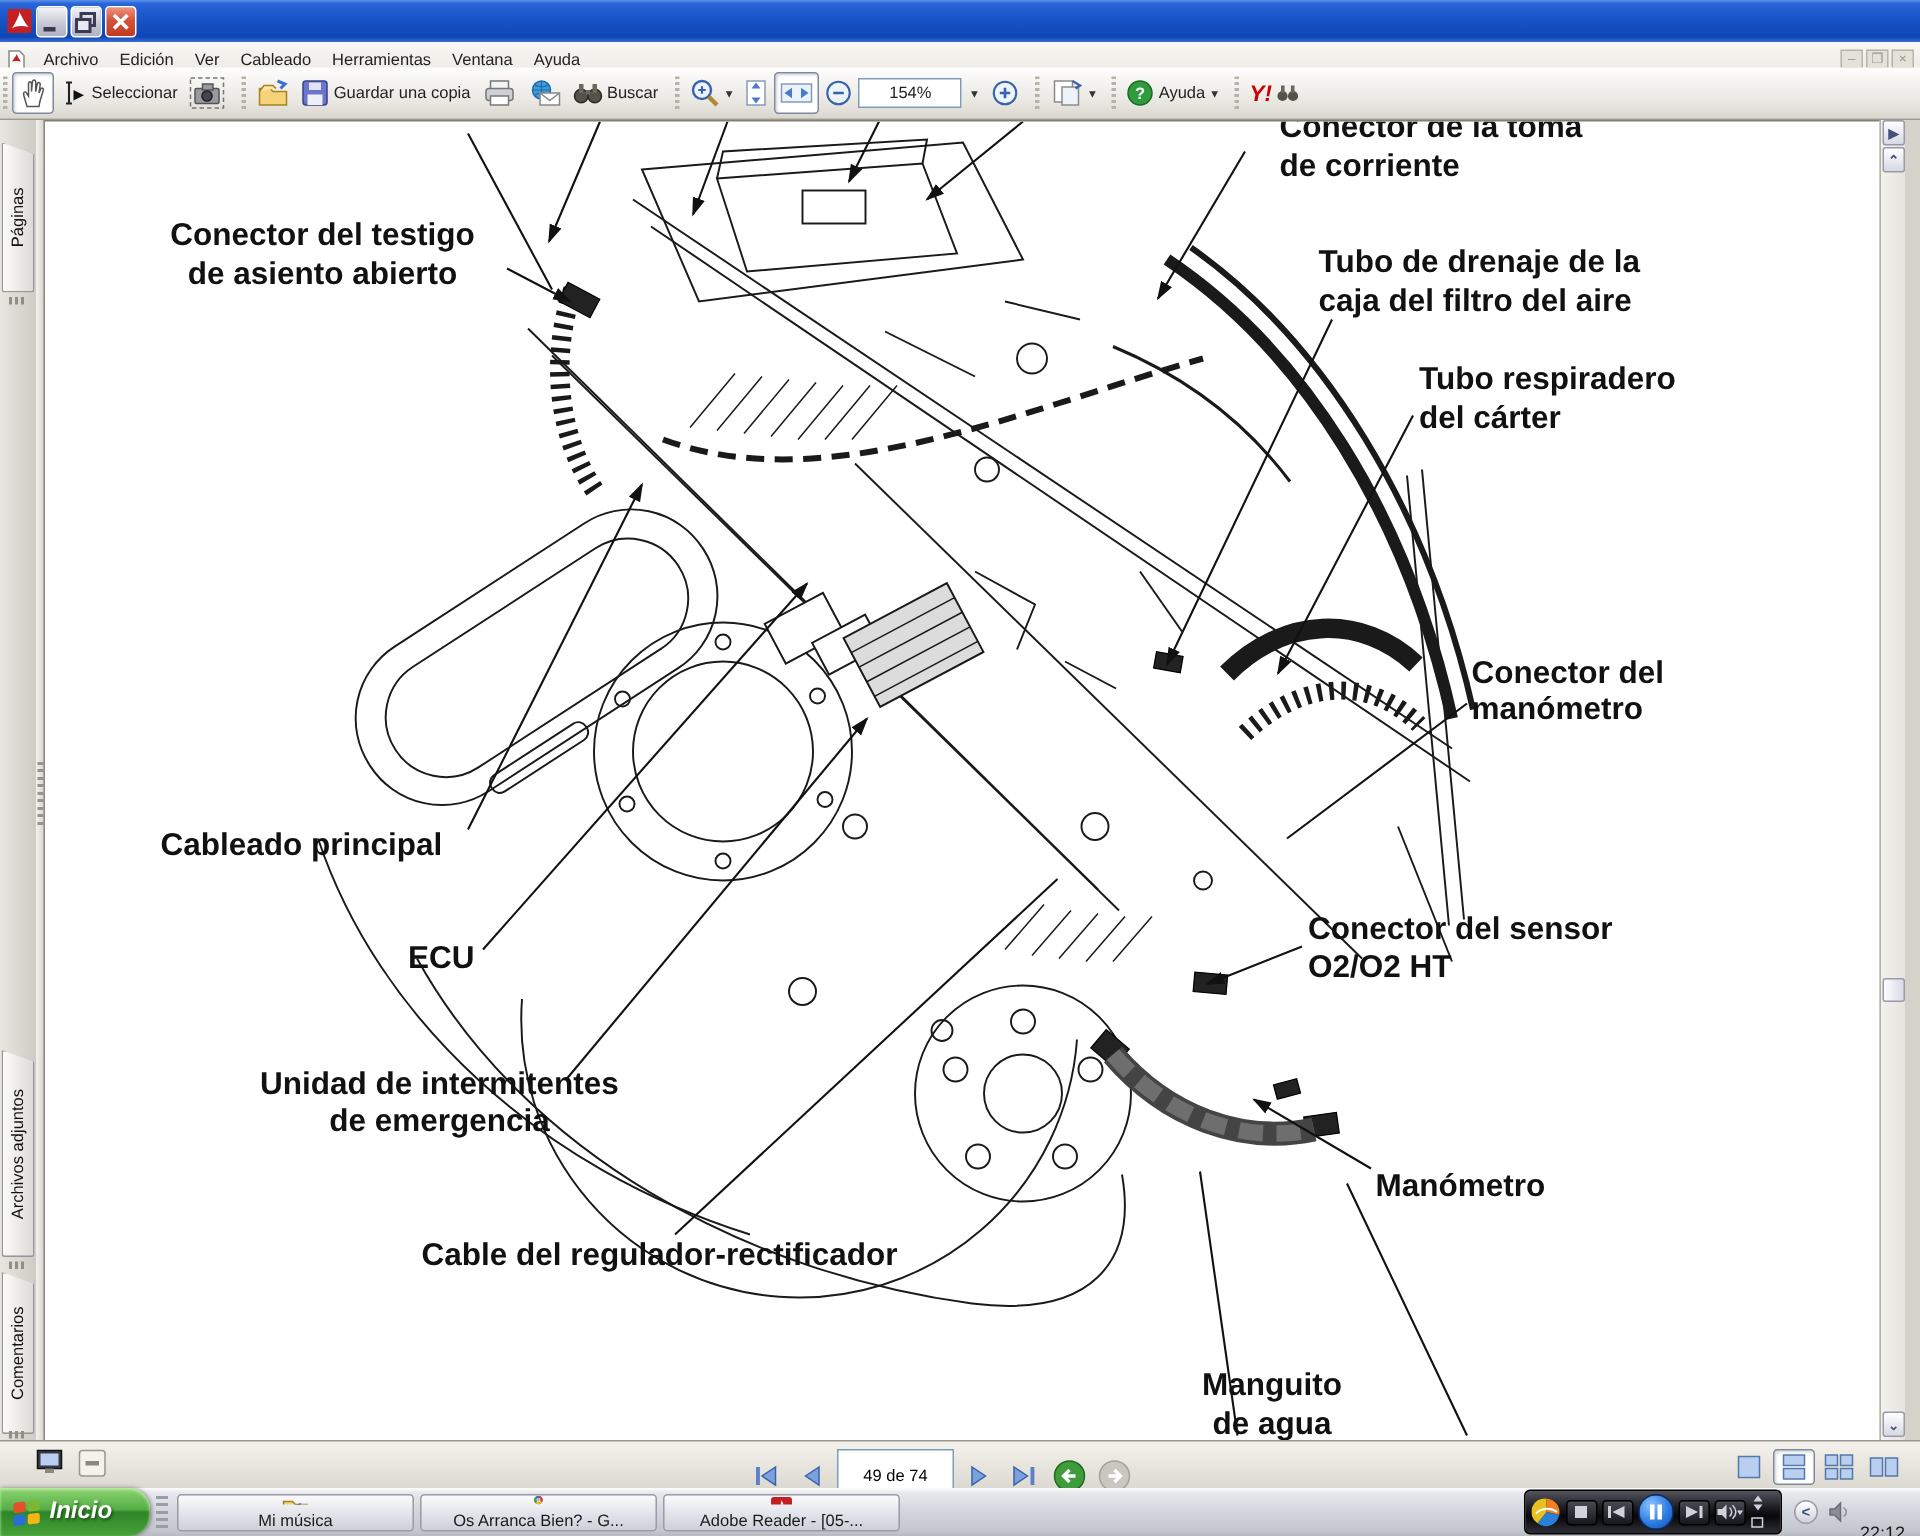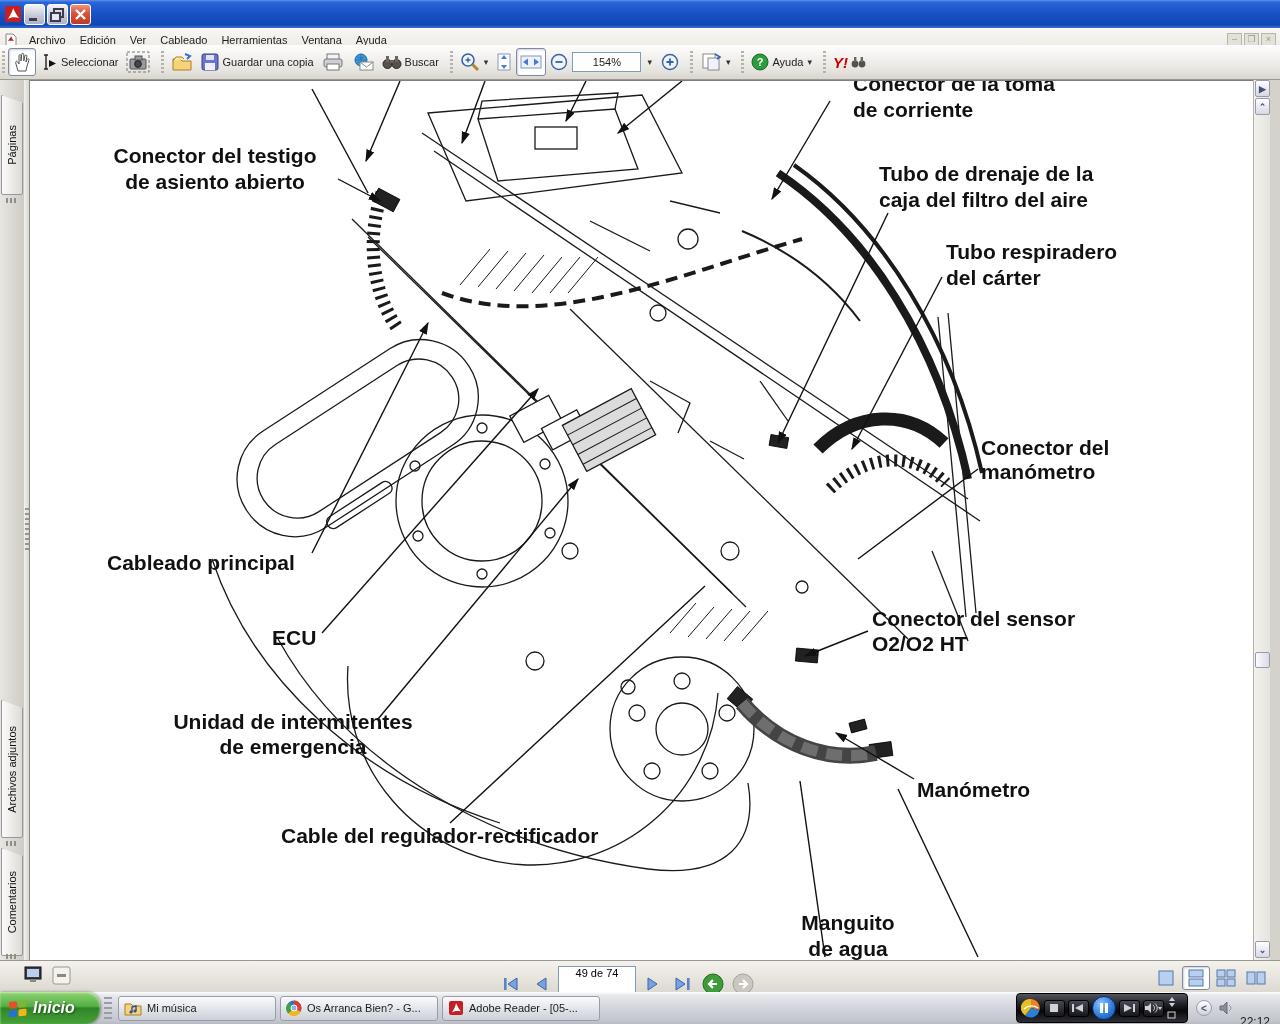--- a/index.html
+++ b/index.html
@@ -56,37 +56,37 @@
     background:linear-gradient(180deg,#fff,#d6d8e4);display:flex;align-items:center;justify-content:center;
     font-size:9px;color:#44527a;font-weight:bold;}
   .sthumb{position:absolute;left:1px;top:572px;width:15px;height:16px;border:1px solid #9b99a8;border-radius:2px;
     background:linear-gradient(90deg,#fdfdfe,#d8dae6);}
   .rightedge{position:absolute;left:1270px;top:0;width:10px;height:880px;background:#d5d2cb;}
   
   .statusbar{position:absolute;left:0;top:960px;width:1280px;height:32px;background:linear-gradient(180deg,#f4f2ec,#dcd9d1);
     border-top:1px solid #9b998f;font-size:11px;}
   .statusbar .sitem{position:absolute;top:5px;display:flex;align-items:center;}
   .navbtn{width:26px;height:22px;display:flex;align-items:center;justify-content:center;}
-  .pagebox{width:78px;height:36px;border:1px solid #7f9db9;background:#fff;display:flex;justify-content:center;}
+  .pagebox{width:78px;height:36px;border:1px solid #7f9db9;background:#fff;display:flex;align-items:center;justify-content:center;}
   .laybtn{width:28px;height:24px;display:flex;align-items:center;justify-content:center;border:1px solid transparent;border-radius:3px;margin-left:2px;}
   .laybtn.pressed{background:#fff;border-color:#7f8aa0;box-shadow:inset 1px 1px 2px rgba(60,70,90,.25);}
   
   .taskbar{position:absolute;left:0;top:992px;width:1280px;height:32px;
     background:linear-gradient(180deg,#fdfdfd 0%,#e8e9ee 10%,#d3d5dc 50%,#c4c6ce 90%,#b8bac2 100%);
     display:flex;align-items:center;}
   .startbtn{width:100px;height:32px;border-radius:0 14px 14px 0;
     background:linear-gradient(180deg,#8ed472 0%,#54ae45 45%,#2f8527 50%,#47a139 100%);
     box-shadow:inset 0 1px 2px #c8f0b0, 1px 0 3px rgba(0,0,0,.4);
     display:flex;align-items:center;gap:5px;padding:0 10px 0 8px;color:#fff;
     font-weight:bold;font-style:italic;font-size:16px;text-shadow:1px 1px 2px #1c5216;}
   .tbgrip{width:8px;height:22px;margin:0 4px;
     background:repeating-linear-gradient(180deg,#9a9ca6 0 2px,transparent 2px 5px);}
   .taskitem{width:158px;height:25px;margin:0 2px;border:1px solid #9a9da8;border-radius:3px;
     background:linear-gradient(180deg,#fbfbfc,#dfe1e8 60%,#ced0d9);display:flex;align-items:center;gap:5px;
-    padding:0 5px;font-size:11px;color:#1a1a1a;overflow:hidden;white-space:nowrap;}
+    padding:0 5px;font-size:11px;color:#1a1a1a;overflow:hidden;white-space:nowrap;flex-direction:column;}
   .wmp{margin-left:auto;width:172px;height:30px;border-radius:4px;border:1px solid #000;
     background:linear-gradient(180deg,#54545e 0%,#1c1c22 40%,#08080a 60%,#2e2e36 100%);
     display:flex;align-items:center;gap:3px;padding:0 4px;}
   .wmpbtn{width:21px;height:17px;border-radius:3px;border:1px solid #000;
     background:linear-gradient(180deg,#4a4a54,#16161c);display:flex;align-items:center;justify-content:center;}
   .wmppause{width:24px;height:24px;border-radius:50%;border:1px solid #0a2a66;
     background:radial-gradient(circle at 35% 30%,#8cc4ff,#2f7de0 55%,#0f4cae);display:flex;align-items:center;justify-content:center;}
   .tray{display:flex;align-items:center;gap:6px;padding:0 10px 0 8px;}
   .traychev{width:16px;height:16px;border-radius:50%;border:1px solid #9a9da8;
     background:linear-gradient(180deg,#fff,#cfd2da);display:flex;align-items:center;justify-content:center;

